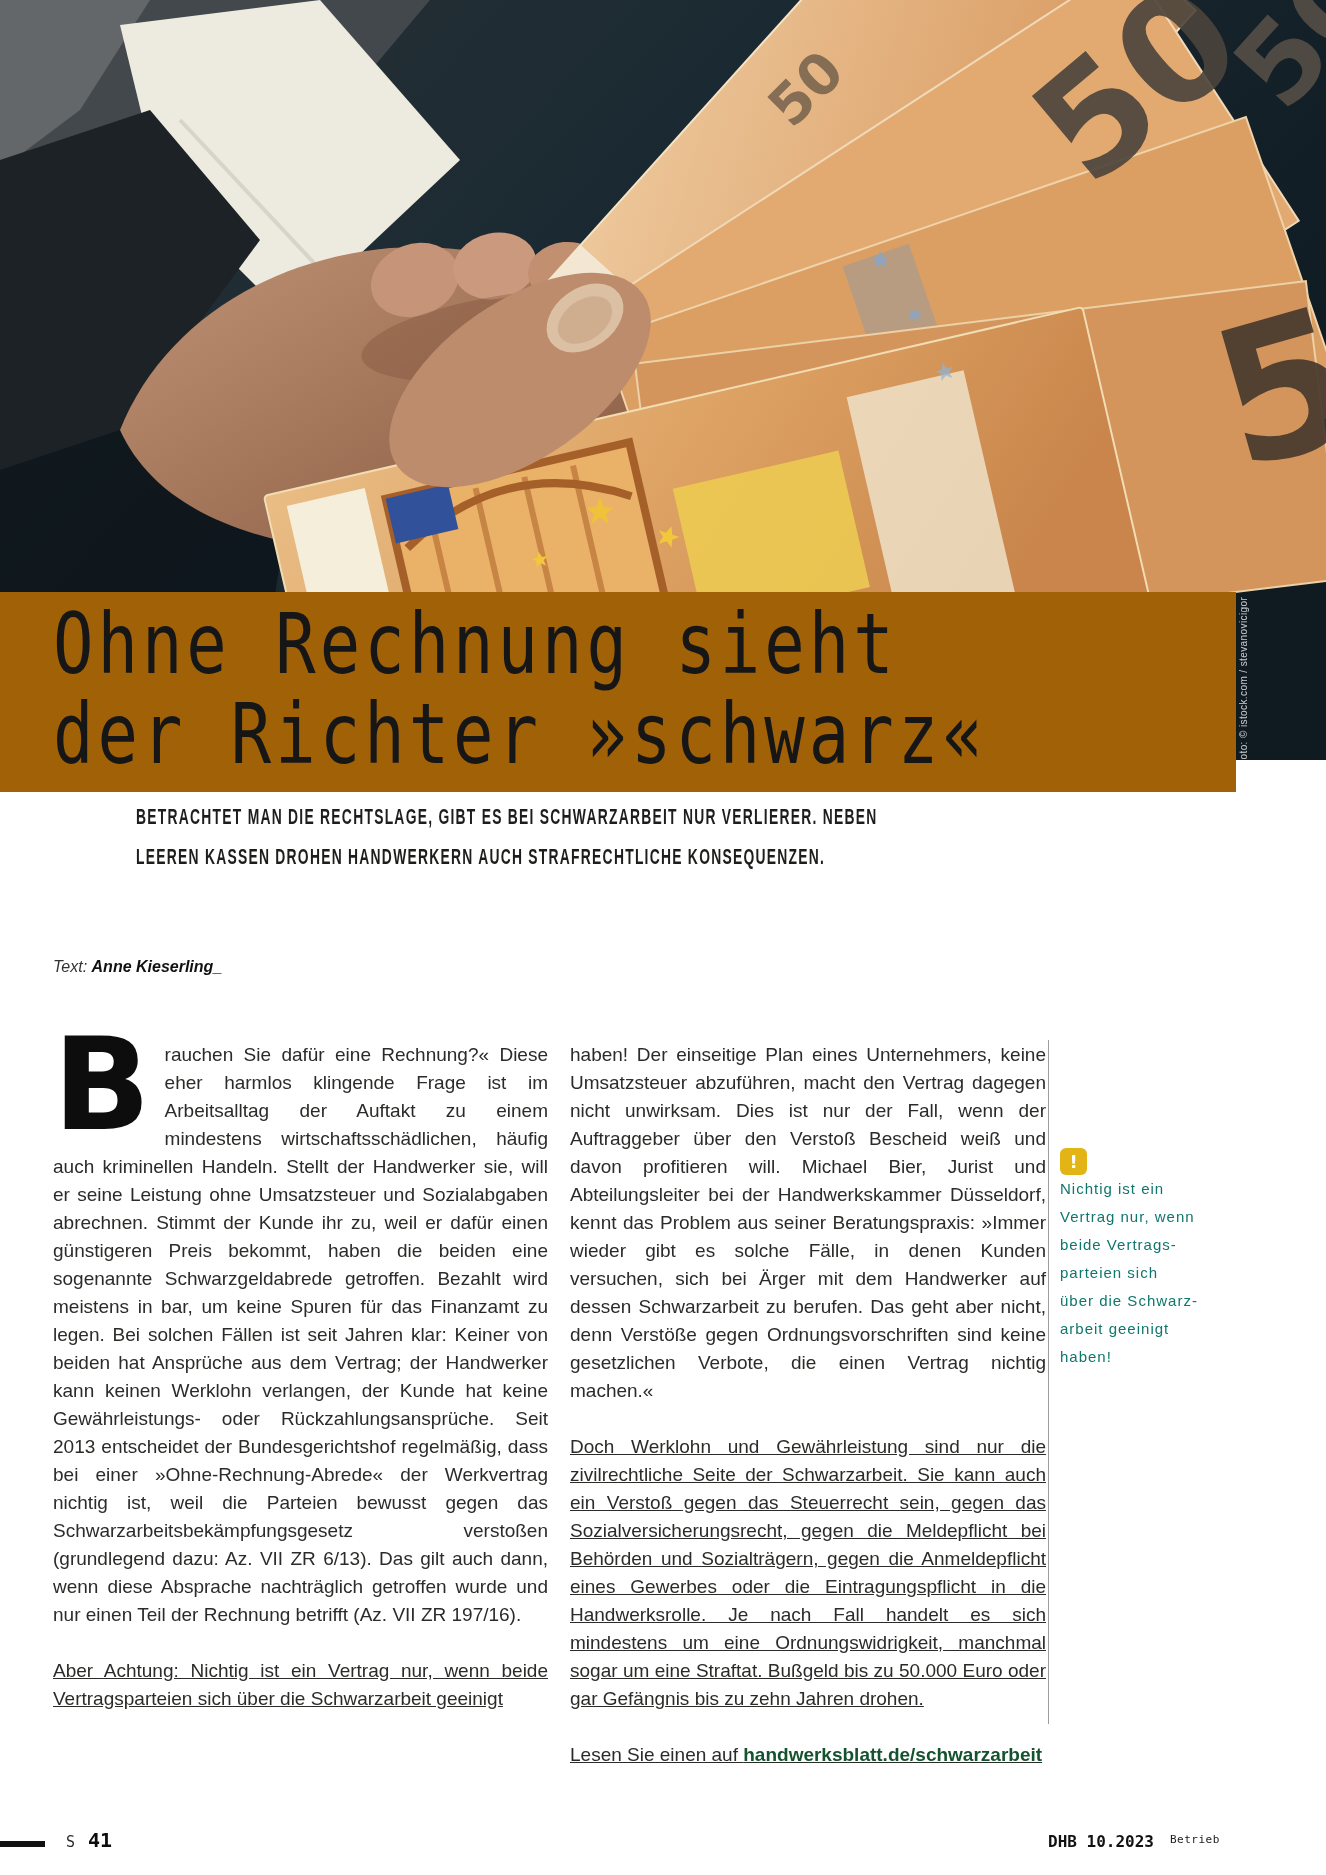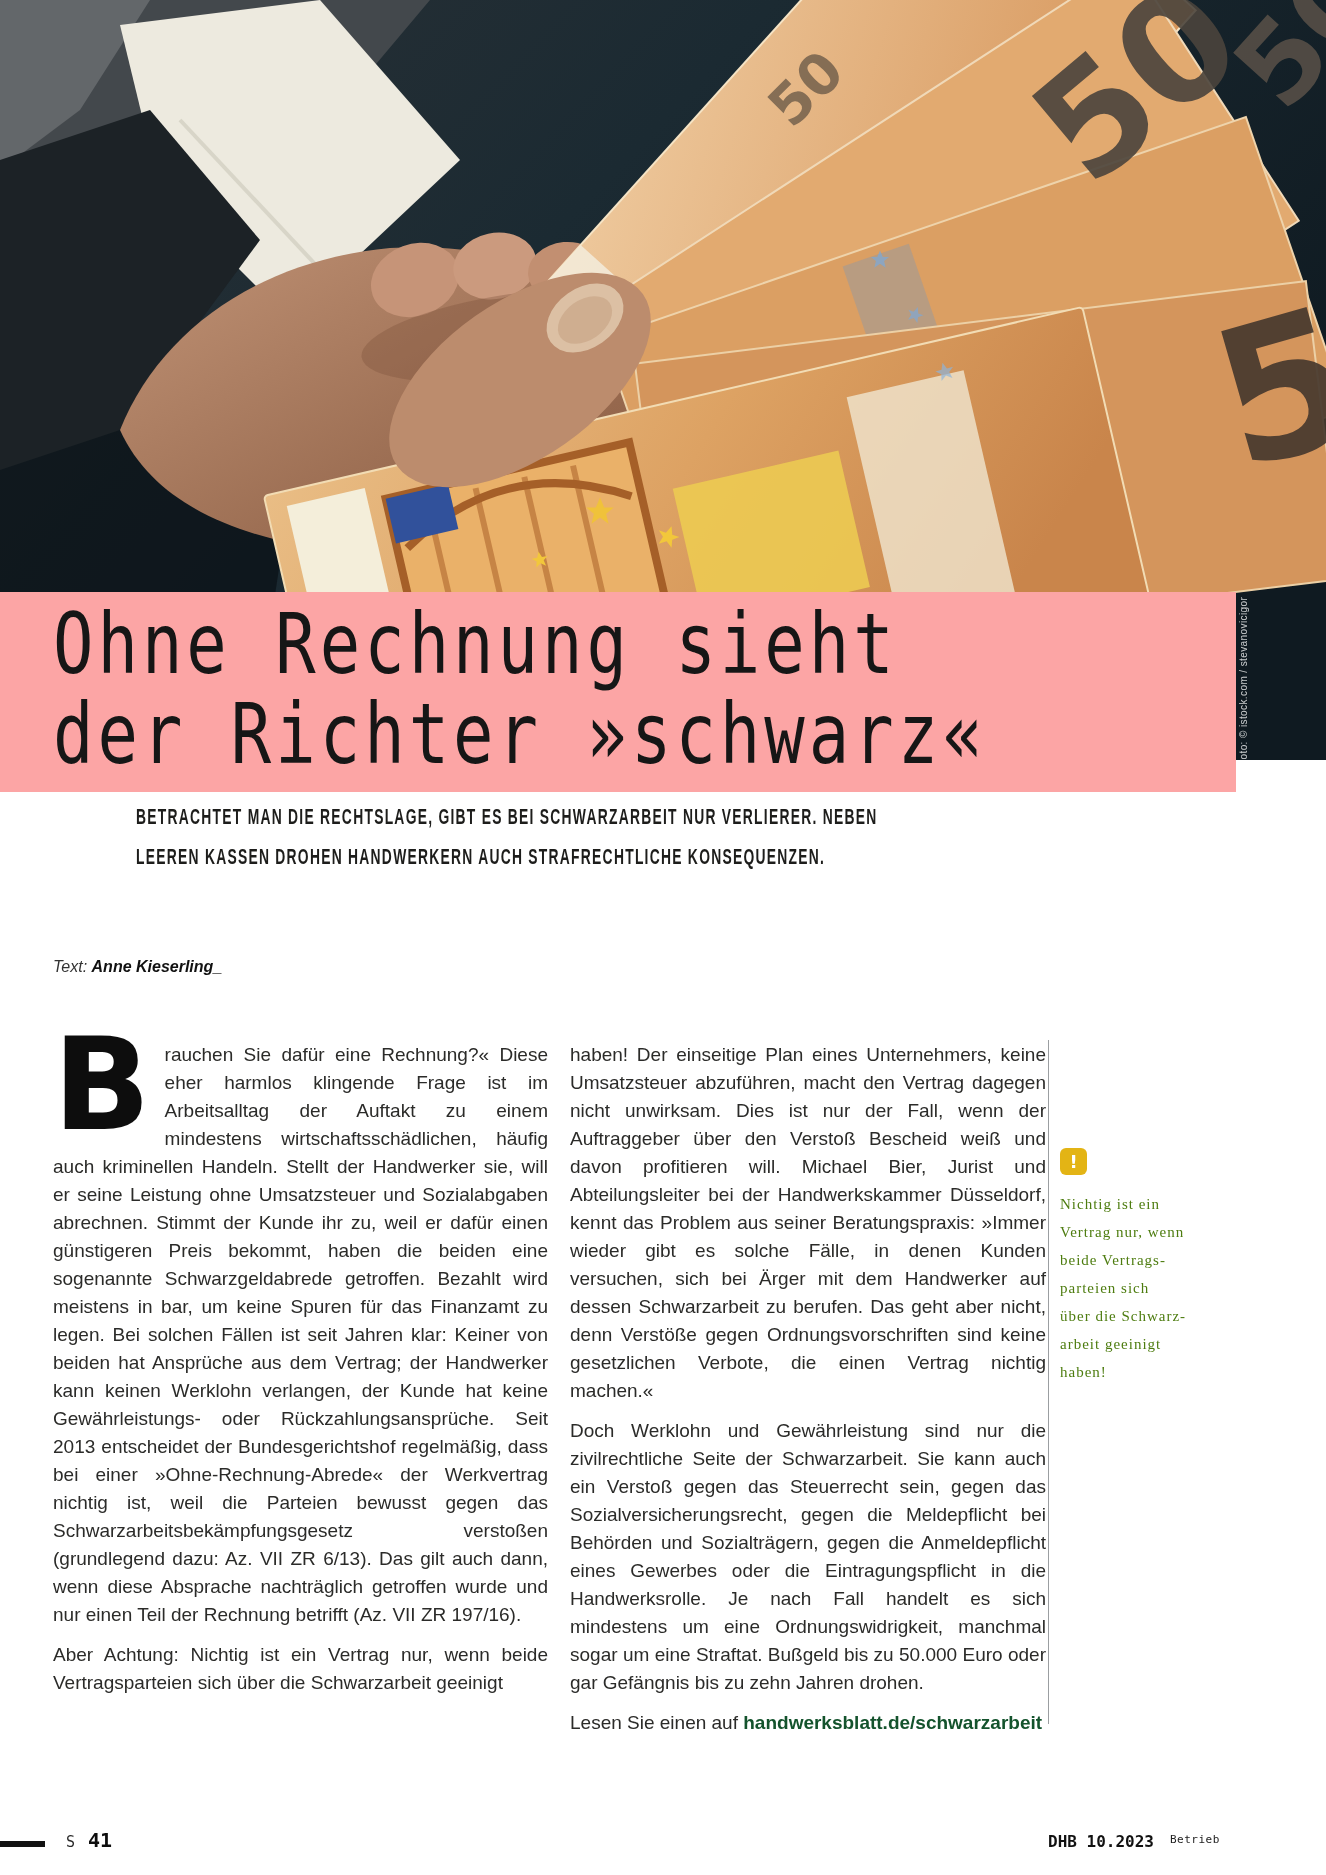--- a/index.html
+++ b/index.html
@@ -4,51 +4,51 @@
 <style>
   html,body{margin:0;padding:0;background:#ffffff;}
   #page{position:relative;width:1326px;height:1875px;background:#ffffff;overflow:hidden;
         font-family:"Liberation Sans",sans-serif;color:#2a2a28;}
   
   .photo{position:absolute;left:0;top:0;width:1326px;height:760px;display:block;}
   .photo-credit{position:absolute;left:1238px;top:766px;transform-origin:0 0;
         transform:rotate(-90deg);white-space:nowrap;font-size:10px;letter-spacing:.4px;
         color:rgba(255,255,255,.78);font-family:"Liberation Sans",sans-serif;}
   
-  .headline-box{position:absolute;left:0;top:592px;width:1236px;height:200px;background:#fca5a5;}
+  .headline-box{position:absolute;left:0;top:592px;width:1236px;height:200px;background:#a16207;}
   .hl-line{position:relative;left:53px;height:88px;font-family:"DejaVu Sans Mono",monospace;
         font-size:84px;line-height:88px;letter-spacing:5px;color:#161616;
         transform:scaleX(.80);transform-origin:0 50%;white-space:nowrap;font-weight:500;}
   .hl-line.l1{top:8px;} .hl-line.l2{top:10px;}
   
   .standfirst{position:absolute;left:136px;top:797px;}
   .sf-line{height:40px;font-weight:bold;font-size:22px;letter-spacing:2px;color:#1d1d1b;
         transform:scaleX(.63);transform-origin:0 50%;white-space:nowrap;line-height:40px;}
   
   .byline{position:absolute;left:53px;top:958px;font-style:italic;font-size:16px;color:#333;}
   .byline b{color:#111;}
   
   .col{position:absolute;top:1041px;text-align:justify;font-size:19px;line-height:28px;
         color:#2b2b29;hyphens:auto;-webkit-hyphens:auto;}
   .col p{margin:0;}
-  .col p + p, .readmore{margin-top:12px;}
+  .col p + p, .readmore{margin-top:28px;text-decoration:underline;}
   .col1{left:53px;width:495px;}
   .col2{left:570px;width:476px;}
   .dropcap{float:left;font-family:"DejaVu Sans",sans-serif;font-weight:bold;
         font-size:128px;line-height:84px;height:84px;margin:2px 14px 0 0;color:#0d0d0d;}
   .readmore{text-align:left;}
   .readmore .rm-link{font-weight:bold;color:#14532d;}
   
   .vrule{position:absolute;left:1048px;top:1040px;width:1px;height:684px;background:#9b9ea1;}
   .sidebar{position:absolute;left:1060px;top:1148px;width:250px;}
   .alert-icon{width:27px;height:27px;border-radius:6px;display:flex;align-items:center;
         justify-content:center;font-weight:bold;font-size:18px;color:#ffffff;
         font-family:"DejaVu Sans",sans-serif;}
-  .note{margin-top:15px;font-family:Liberation Serif, serif;font-size:15px;
-        line-height:28px;letter-spacing:1px;color:#4d7c0f;}
+  .note{margin-top:0;font-family:Liberation Sans, sans-serif;font-size:15px;
+        line-height:28px;letter-spacing:1px;color:#0f766e;}
   .note span{display:block;}
   
   .footer-bar{position:absolute;left:0;top:1841px;width:45px;height:6px;background:#111;}
   .footer-s{position:absolute;left:66px;top:1833px;font-family:"DejaVu Sans Mono",monospace;
         font-size:15px;color:#2a2a2a;}
   .footer-page{position:absolute;left:88px;top:1828px;font-family:"DejaVu Sans Mono",monospace;
         font-weight:bold;font-size:20px;color:#0d0d0d;}
   .footer-issue{position:absolute;left:1048px;top:1832px;font-family:"DejaVu Sans Mono",monospace;
         font-weight:bold;font-size:16px;color:#111;}
   .footer-section{position:absolute;left:1170px;top:1833px;font-family:"DejaVu Sans Mono",monospace;

